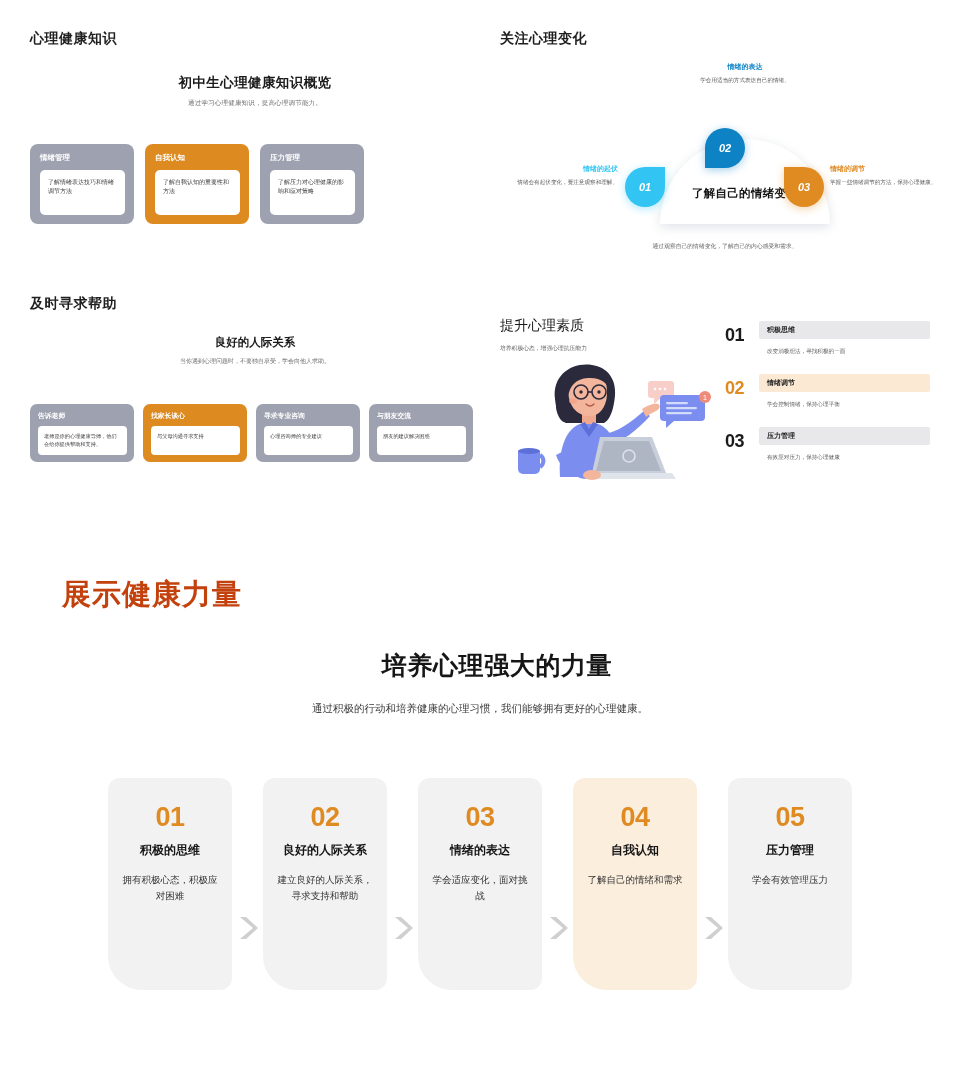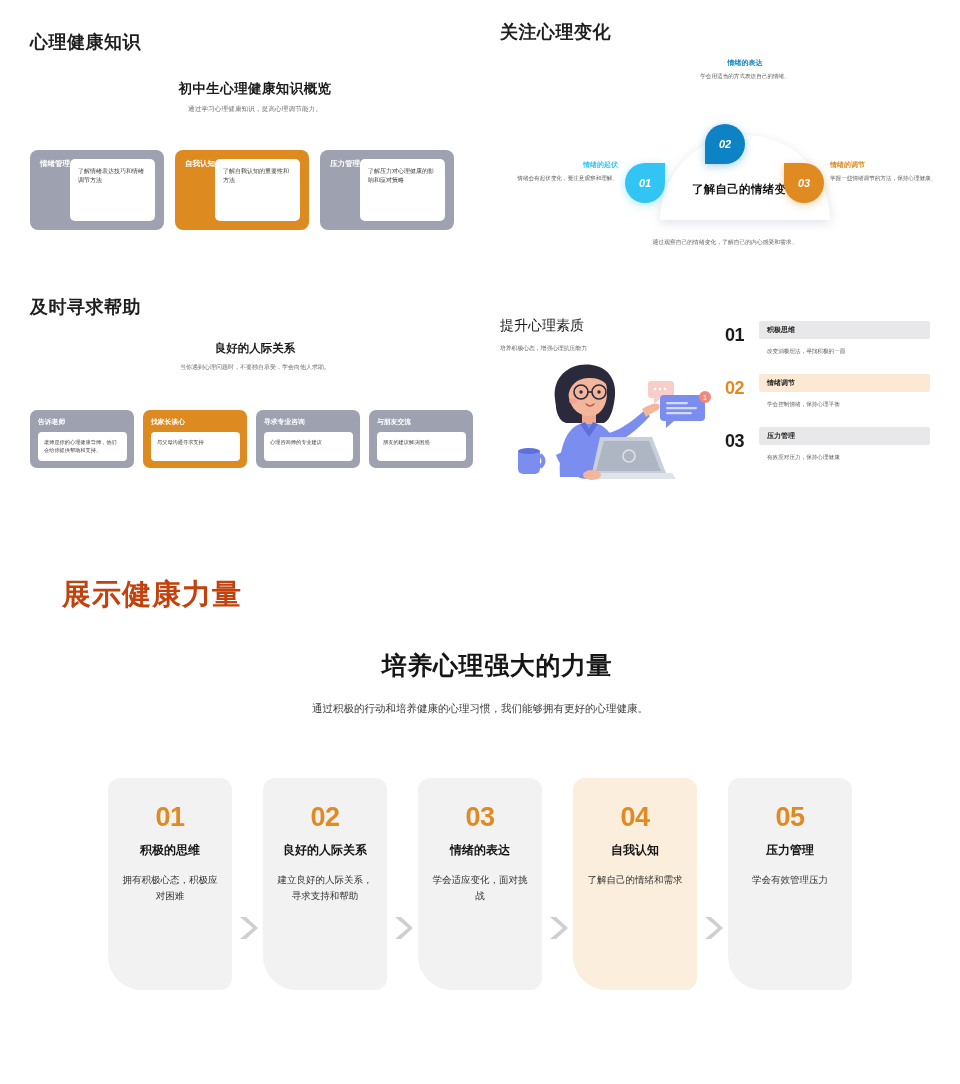--- a/index.html
+++ b/index.html
@@ -9,50 +9,50 @@
     height: 1084px;
     background: #ffffff;
     font-family: "Liberation Sans", "DejaVu Sans", sans-serif;
     color: #2b2b2b;
     overflow: hidden;
   }
   .page { position: relative; width: 960px; height: 1084px; }
 
   
   .sec-title {
-    font-size: 18px;
+    font-size: 14px;
     font-weight: bold;
     color: #1f1f1f;
     letter-spacing: .5px;
   }
 
   
   #panel1 { position: absolute; left: 30px;  top: 30px;  width: 450px; height: 240px; }
   #panel1 .p1-head { text-align: center; margin-top: 26px; }
   #panel1 .p1-title {
     font-size: 13.5px; font-weight: bold; color: #1b1b1b; letter-spacing: .4px;
   }
   #panel1 .p1-sub {
     font-size: 6.5px; color: #6e6e6e; margin-top: 7px; letter-spacing: .2px;
   }
   .p1-cards { display: flex; gap: 11px; margin-top: 36px; }
   .p1-card {
-    width: 134px; height: 80px; border-radius: 8px; padding: 9px 9px 9px 10px;
-    background: #9ea2b0; display: flex; flex-direction: row;
+    width: 104px; height: 80px; border-radius: 8px; padding: 9px 9px 9px 10px;
+    background: #9ea2b0; display: flex; flex-direction: column;
   }
   .p1-card.accent { background: #dd8b20; }
   .p1-card-title { font-size: 7.5px; font-weight: bold; color: #ffffff; margin-bottom: 7px; }
   .p1-card-body {
     flex: 1; background: #ffffff; border-radius: 5px;
     font-size: 6px; line-height: 1.55; color: #3a3a3a;
     padding: 8px 8px; 
   }
 
   
-  #panel2 { position: absolute; left: 500px; top: 20px; width: 450px; height: 240px; }
+  #panel2 { position: absolute; left: 500px; top: 30px; width: 450px; height: 240px; }
   .arch-wrap { position: relative; width: 450px; height: 205px; margin-top: 6px; }
 
   
   .dome {
     position: absolute; left: 160px; top: 85px; width: 170px; height: 85px;
     background: #ffffff;
     border-radius: 85px 85px 0 0;
     box-shadow: 0 3px 11px rgba(90,110,140,.20);
   }
   .dome-label {

